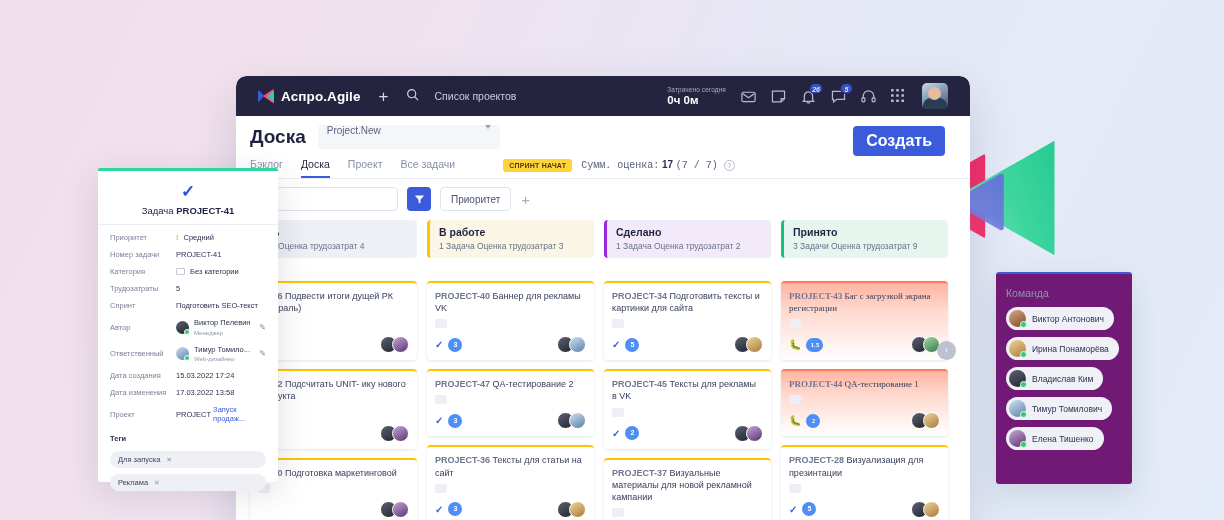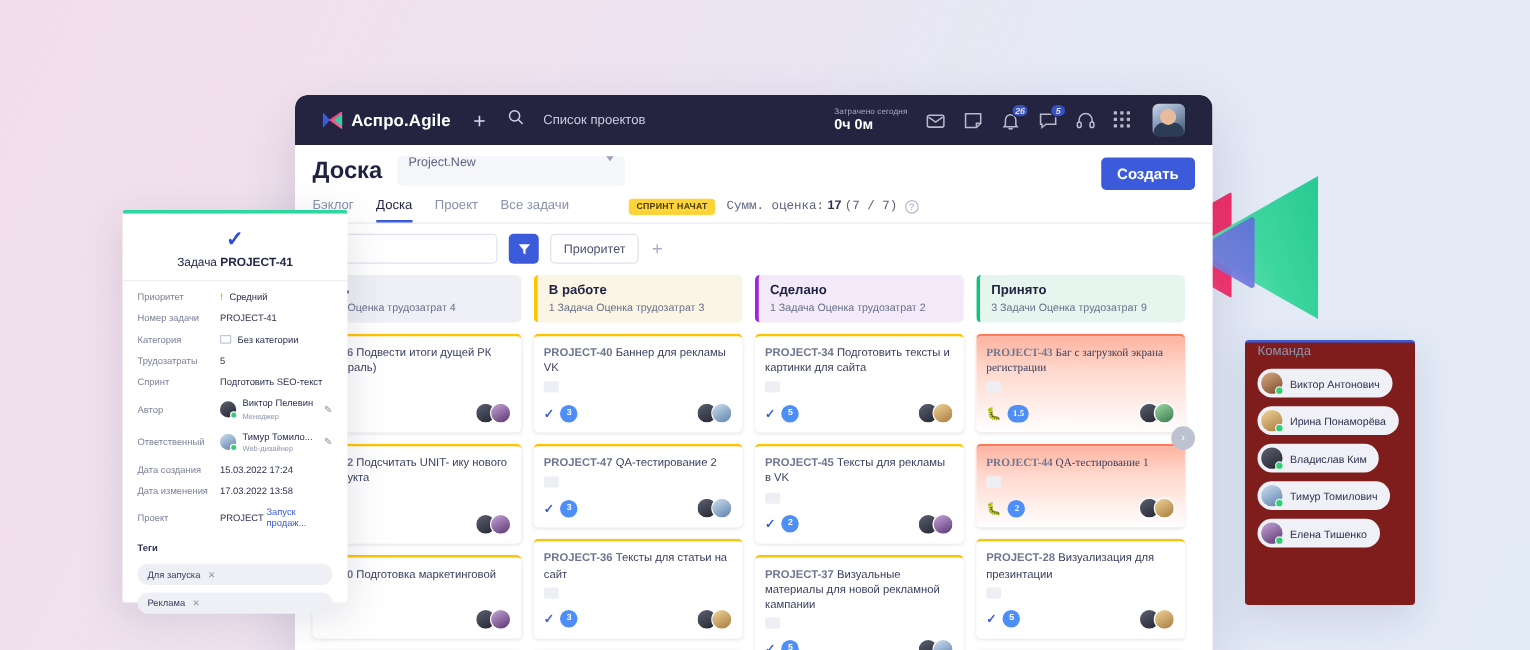--- a/index.html
+++ b/index.html
@@ -100,22 +100,22 @@
   .bh-row1 { display: flex; align-items: center; }
   #board-title { font-size: 19px; font-weight: bold; color: #1f2240; }
   #project-select {
     margin-left: 12px; width: 182px; height: 24px; background: #f4f6fa;
     border-radius: 4px; display: flex; align-items: flex-start; padding: 0 9px;
     font-size: 10px; color: #5c6380; justify-content: space-between;
   }
   .chev { width:0;height:0;border-left:3.5px solid transparent;
           border-right:3.5px solid transparent;border-top:4px solid #9aa1ba; }
   #create-button {
-    position: absolute; right: 14px; top: 10px; background: #3b5bdb; color: #fff;
-    font-size: 12px; font-weight: bold; padding: 6px 13px; border-radius: 4px;
+    position: absolute; right: 25px; top: 10px; background: #3b5bdb; color: #fff;
+    font-size: 16px; font-weight: bold; padding: 6px 13px; border-radius: 4px;
     border: none; cursor: pointer;
   }
   .bh-row2 { display: flex; align-items: center; margin-top: 9px; }
   .tab { font-size: 10.5px; color: #7a melhores; }
   .tab {
     font-size: 10.5px; color: #8890aa; margin-right: 18px; padding-bottom: 6px;
     border-bottom: 2px solid transparent; cursor: pointer;
   }
   .tab.active { color: #1f2240; border-bottom-color: #3b5bdb; font-weight: 500; }
   #sprint-badge {
@@ -153,21 +153,21 @@
   }
   #add-filter { margin-left: 10px; color: #a8aec4; font-size: 15px; line-height: 1; }
   
   #board {
     display: flex; gap: 10px; padding: 0 14px; background: #fff;
     height: 310px; overflow: hidden;
   }
   .column { width: 167px; flex: none; }
   .col-head {
     border-radius: 4px; padding: 6px 9px 7px 9px; border-left: 3px solid #ccc;
-    margin-bottom: 9px;
+    margin-bottom: 23px;
   }
   .col-title { font-size: 10.5px; font-weight: bold; color: #1f2240; }
   .col-meta { font-size: 8.5px; color: #6a7089; margin-top: 3px; }
   .card {
     background: #fff; border-radius: 4px; border-top: 2px solid #ffc400;
     box-shadow: 0 1px 3px rgba(40,50,90,.12); padding: 7px 8px 7px 8px;
     margin-bottom: 9px; position: relative;
   }
   .card.bug { border-top-color: #ff7a59;
               background: linear-gradient(180deg,#ffb3a0 0%,#ffd8cd 35%,#ffffff 100%); font-family: Liberation Serif, serif; }
@@ -230,22 +230,22 @@
   .plink { color: #3b5bdb; }
   #tags-label { font-size: 7.5px; color: #2b3050; font-weight: bold;
                 margin-top: 11px; }
   #tags-row { display: flex; gap: 6px; margin-top: 8px; flex-direction: column; }
   .tag { background: #eef0f6; border-radius: 9px; font-size: 7.5px;
          color: #3a4060; padding: 4px 8px; display: flex; align-items: center; }
   .tag .x { color: #8e95ad; margin-left: 6px; font-size: 7px; }
   
   #team-panel {
     position: absolute; left: 996px; top: 272px; width: 136px; height: 212px;
-    background: #7f1d1d; border-top: 2.5px solid #3b5bdb; border-radius: 3px;
-    box-shadow: 0 10px 30px rgba(45,45,90,.13); padding: 1px 10px 0 10px;
+    background: #701a75; border-top: 2.5px solid #3b5bdb; border-radius: 3px;
+    box-shadow: 0 10px 30px rgba(45,45,90,.13); padding: 13px 10px 0 10px;
     z-index: 4;
   }
   #team-title { font-size: 10.5px; color: #8d94ab; margin-bottom: 8px; }
   .team-item {
     display: flex; align-items: center; background: #f0f1f6; border-radius: 13px;
     padding: 3px 10px 3px 3px; margin-bottom: 7px; width: fit-content;
   }
   .team-ava {
     width: 17px; height: 17px; border-radius: 50%; margin-right: 6px;
     position: relative; flex: none;

